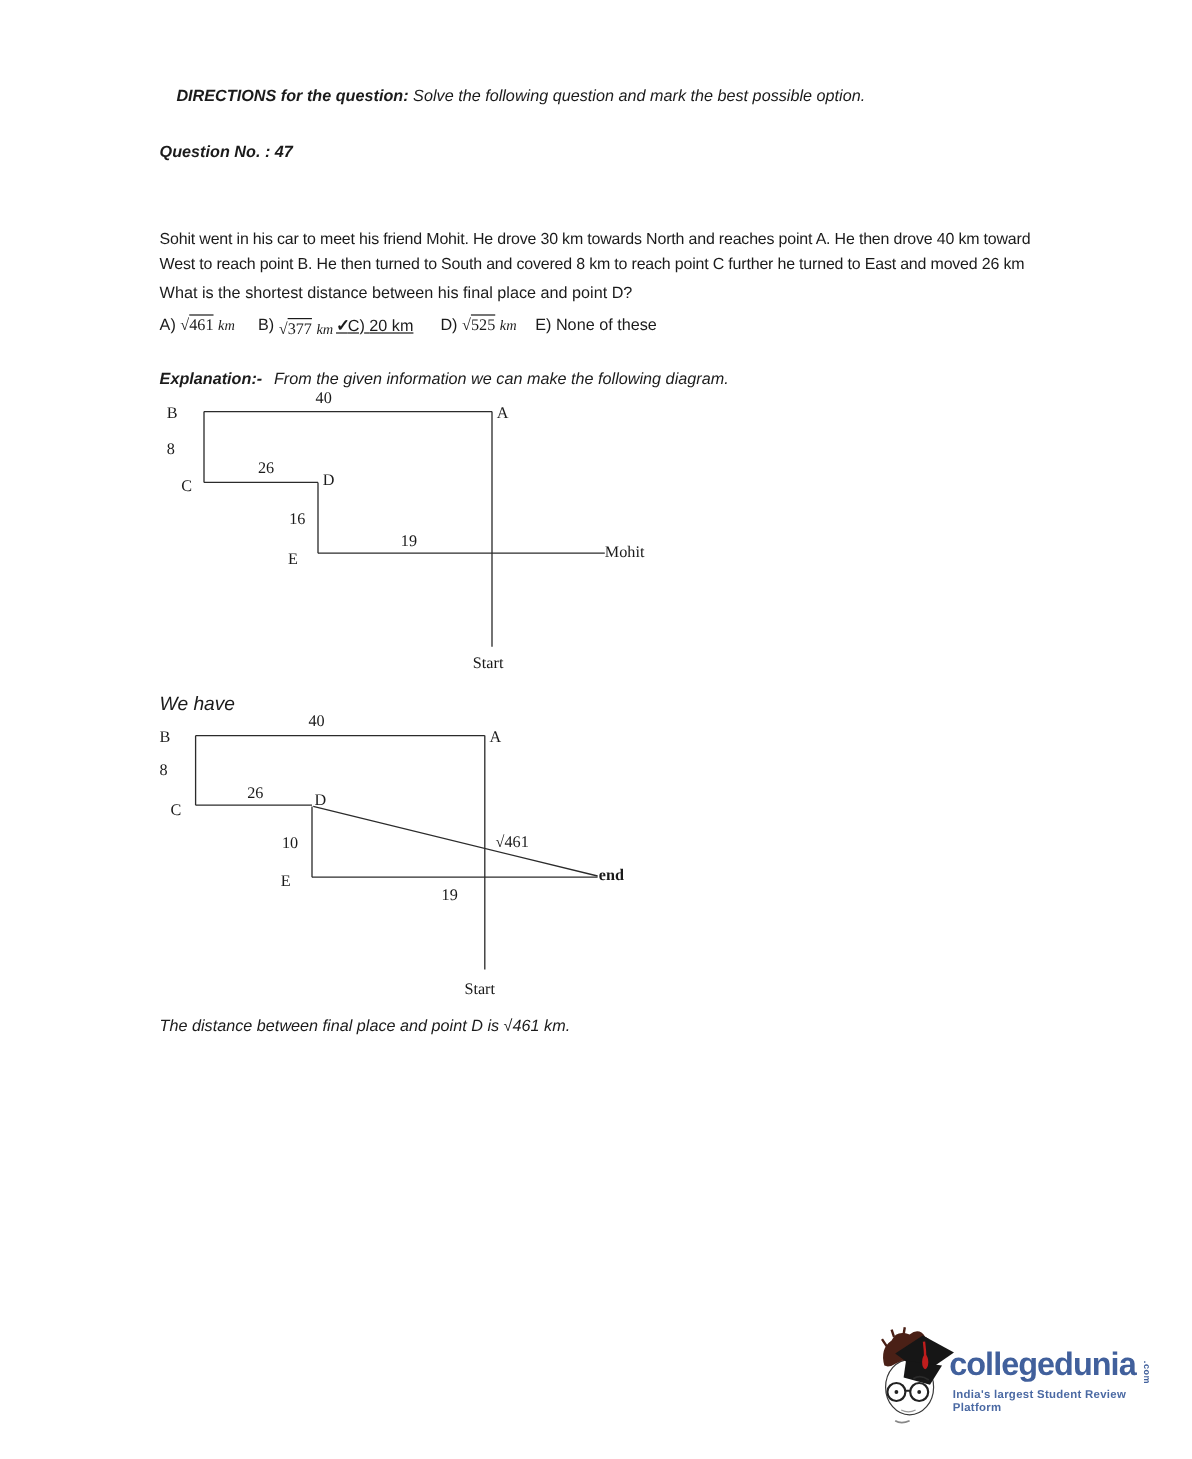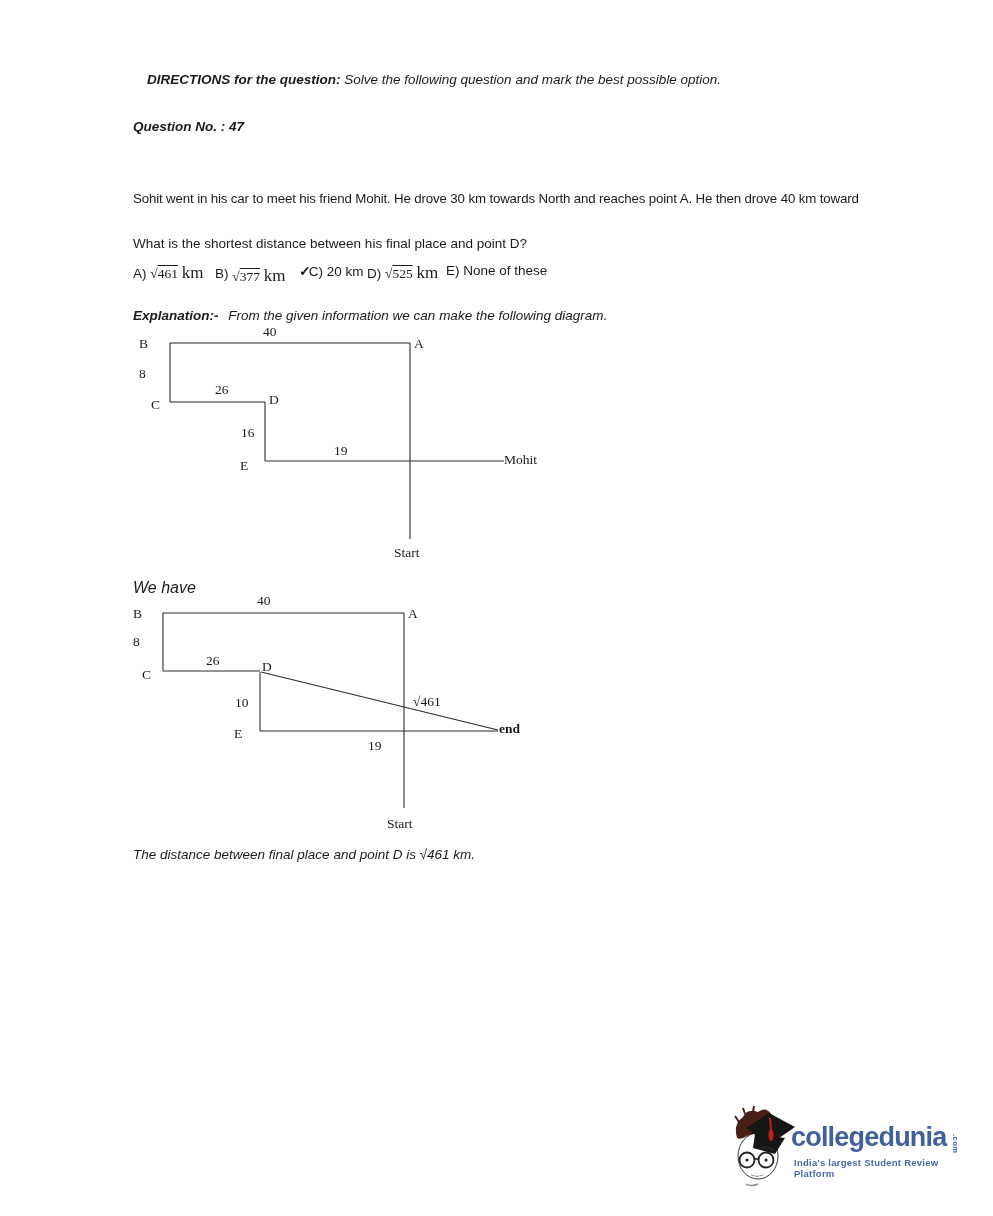--- a/index.html
+++ b/index.html
@@ -19,27 +19,27 @@
 
   .qnum { left: 133px; top: 119px; font-size: 13.5px; font-style: italic; }
 
   .qbody { left: 133px; top: 148px; width: 780px; font-size: 13.3px; line-height: 20.6px; letter-spacing: -0.15px; margin-top: 41px; }
 
   .prompt { left: 133px; top: 236px; font-size: 13.5px; }
 
   .opt { top: 263px; font-size: 13.5px; white-space: nowrap; }
   .opt-a { left: 133px; }
   .opt-b { left: 215px; }
-  .opt-c { left: 299px; }
+  .opt-c { left: 280px; text-decoration: underline; }
   .opt-d { left: 367px; }
   .opt-e { left: 446px; }
   .rad { font-family: "Liberation Serif", serif; font-size: 13.5px; }
   .rad .ovl { text-decoration: overline; margin-top: 40px; }
   .rad-low { position: relative; top: 3px; }
-  .unit { font-family: "Liberation Serif", serif; font-size: 17px; }
+  .unit { font-family: "Liberation Serif", serif; font-style: italic; font-size: 12px; }
   .check { font-weight: bold; font-size: 14px; letter-spacing: -2px; }
 
   .explanation { left: 133px; top: 308px; width: 700px; font-size: 13.5px; }
   .explanation .it { margin-left: 6px; }
 
   .diagram { overflow: visible; }
   .d1 { left: 130px; top: 324px; }
   .d2 { left: 125px; top: 594px; }
   .diagram line { stroke: #2b2b2b; stroke-width: 1.1; }
   .diagram text {
@@ -73,20 +73,21 @@
 
 <div class="abs directions">
   <span class="bi">DIRECTIONS for the question:</span>
   <span class="it">Solve the following question and mark the best possible option.</span>
 </div>
 
 <div class="abs qnum bi">Question No. : 47</div>
 
 <div class="abs qbody">
   <div>Sohit went in his car to meet his friend Mohit. He drove 30 km towards North and reaches point A. He then drove 40 km toward</div>
+  <div>West to reach point B. He then turned to South and covered  8 km to reach point C further he turned to East and moved 26 km</div>
 </div>
 
 <div class="abs prompt">What is the shortest distance between his final place and point D?</div>
 
 <div class="abs opt opt-a">
   <span>A)</span>
   <span class="rad"><span>√</span><span class="ovl">461</span></span>
   <span class="unit">km</span>
 </div>
 <div class="abs opt opt-b">

